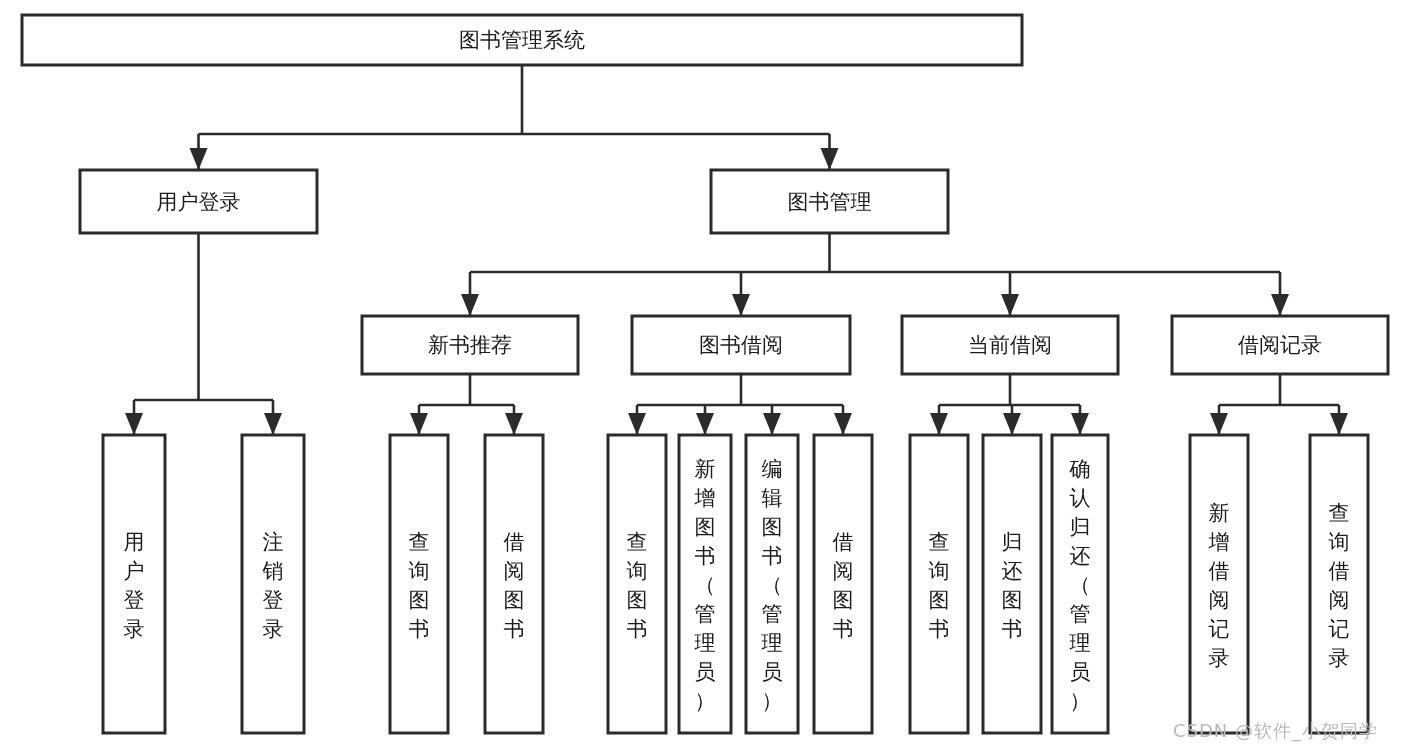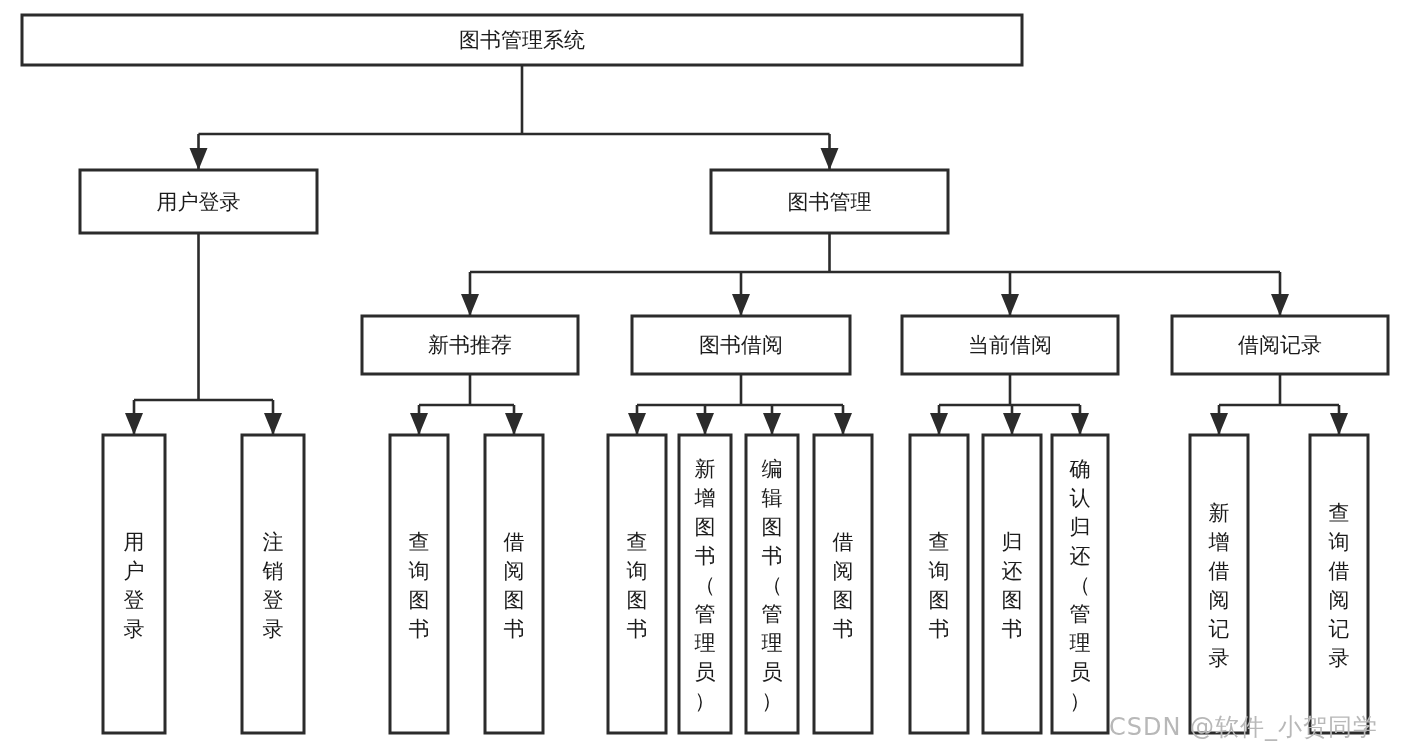--- a/index.html
+++ b/index.html
@@ -22,21 +22,21 @@
   .node-label-vert{
     fill:#1b1b1b;
     font-family:"DejaVu Sans","Liberation Sans",sans-serif;
     font-size:21px;
     text-anchor:middle;
   }
   .watermark{
     position:absolute;
     right:8px;bottom:4px;
     font-family:"DejaVu Sans","Liberation Sans",sans-serif;
-    font-size:24px;
+    font-size:18px;
     color:#b8b8b8;
     letter-spacing:1px;
     white-space:nowrap;
     pointer-events:none;
   }
 </style>
 </head>
 <body>
 
 <div id="stage">

